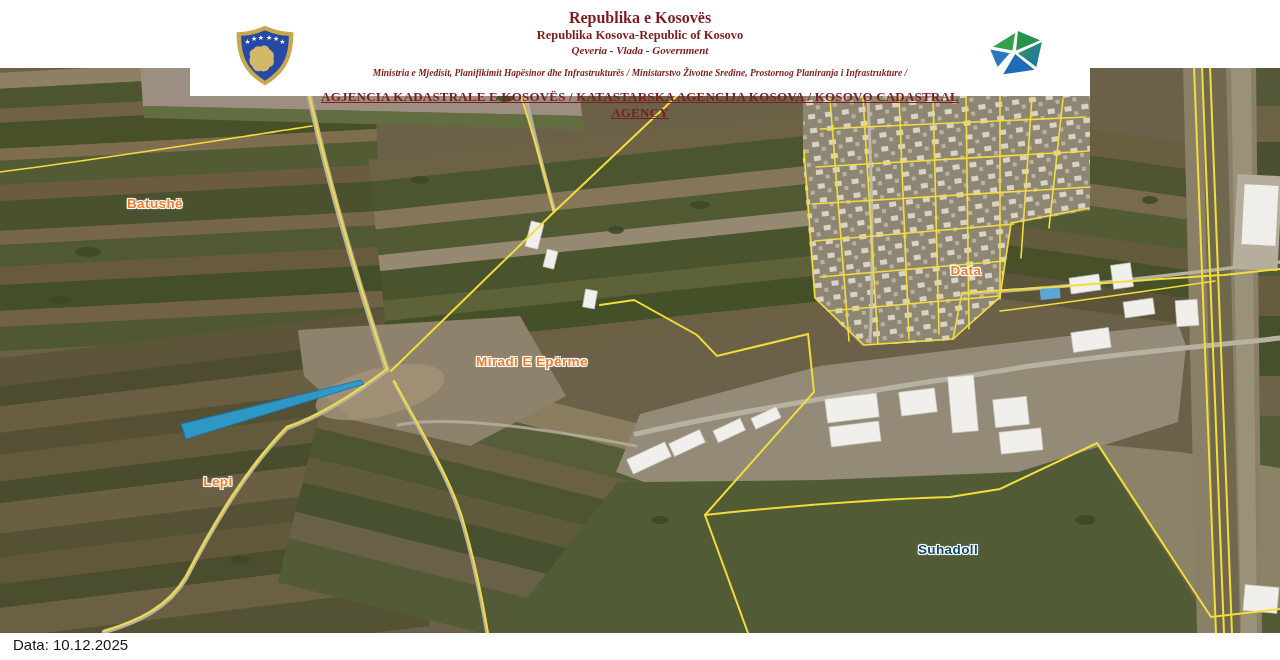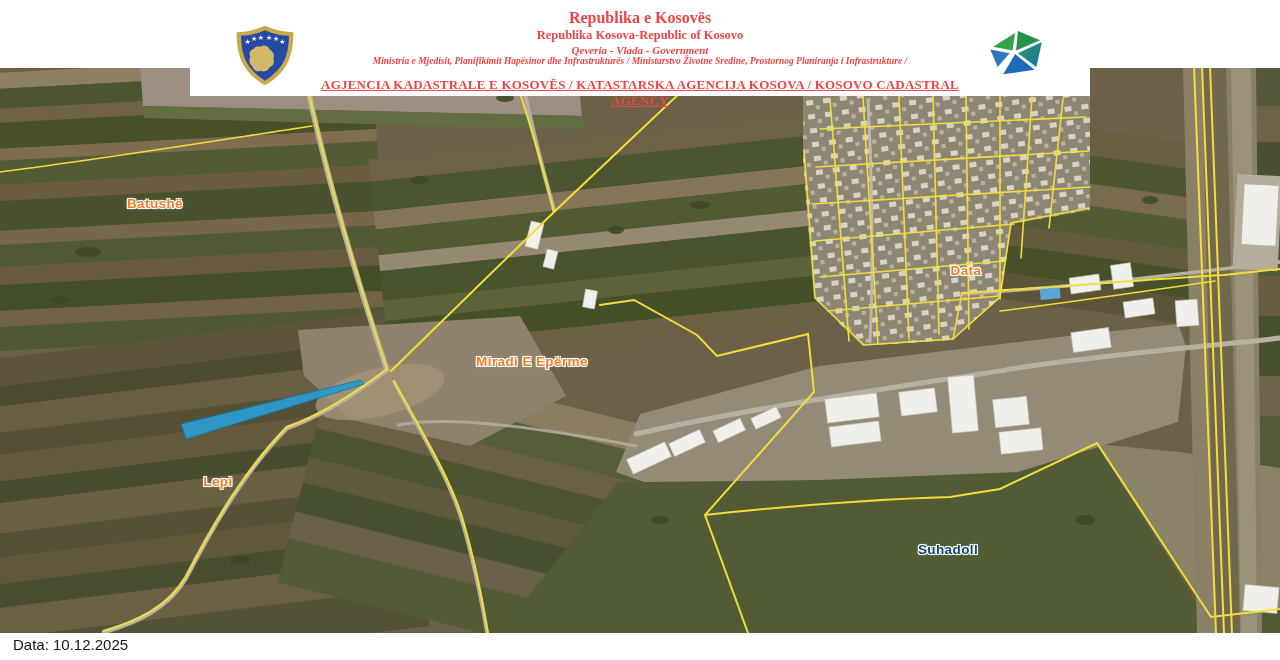--- a/index.html
+++ b/index.html
@@ -7,26 +7,26 @@
           font-family:"Liberation Sans",sans-serif;}
   .map{position:absolute;left:0;top:0;width:1280px;height:633px;}
   .map svg{position:absolute;left:0;top:0;}
   .map-label{position:absolute;transform:translate(-50%,-50%);
     font:bold 13.5px "Liberation Sans",sans-serif;letter-spacing:.4px;white-space:nowrap;
     text-shadow:-1px -1px 0 #fff,1px -1px 0 #fff,-1px 1px 0 #fff,1px 1px 0 #fff,0 0 3px #fff;}
   .top-strip{position:absolute;left:0;top:0;width:1280px;height:68px;background:#fff;}
   .banner{position:absolute;left:190px;top:0;width:900px;height:96px;background:#fff;}
   .emblem{position:absolute;left:42px;top:23px;}
   .kca-logo{position:absolute;left:792px;top:24px;}
-  .banner-text{position:absolute;left:118px;right:118px;top:0;text-align:center;color:#ef4444;
+  .banner-text{position:absolute;left:118px;right:118px;top:0;text-align:center;color:#7f1d1d;
     font-family:"Liberation Serif",serif;}
   .t1{font-size:16px;font-weight:bold;margin-top:9px;}
   .t2{font-size:12.5px;font-weight:bold;margin-top:1px;}
   .t3{font-size:11px;font-weight:bold;font-style:italic;margin-top:1px;}
-  .t4{font-size:9.5px;font-weight:bold;font-style:italic;margin-top:0;line-height:11px;}
+  .t4{font-size:9.5px;font-weight:bold;font-style:italic;margin-top:12px;line-height:11px;}
   .t5{font-size:13px;font-weight:bold;margin-top:10px;letter-spacing:.2px;text-decoration:underline;}
   .footer{position:absolute;left:0;bottom:0;width:1280px;height:27px;background:#fff;}
   .footer span{position:absolute;left:13px;top:3px;font-size:15px;color:#151515;}
 </style>
 </head>
 <body>
 
 <div class="screen">
 
   <div class="map">

